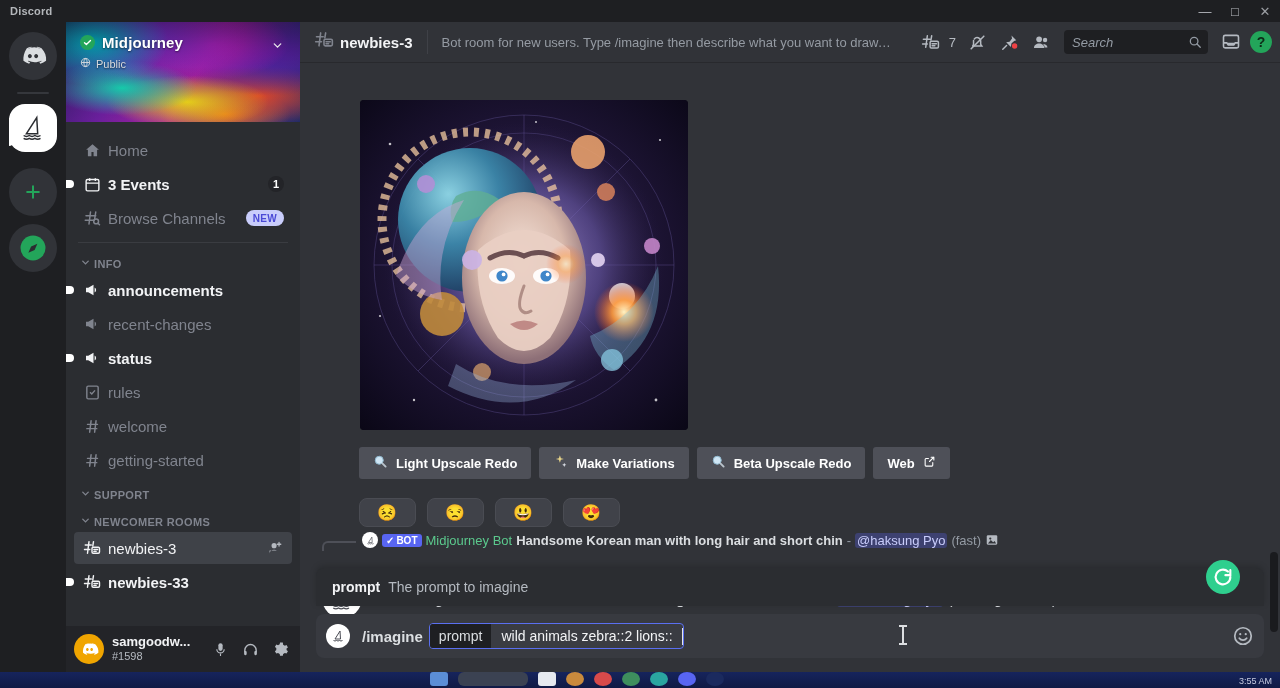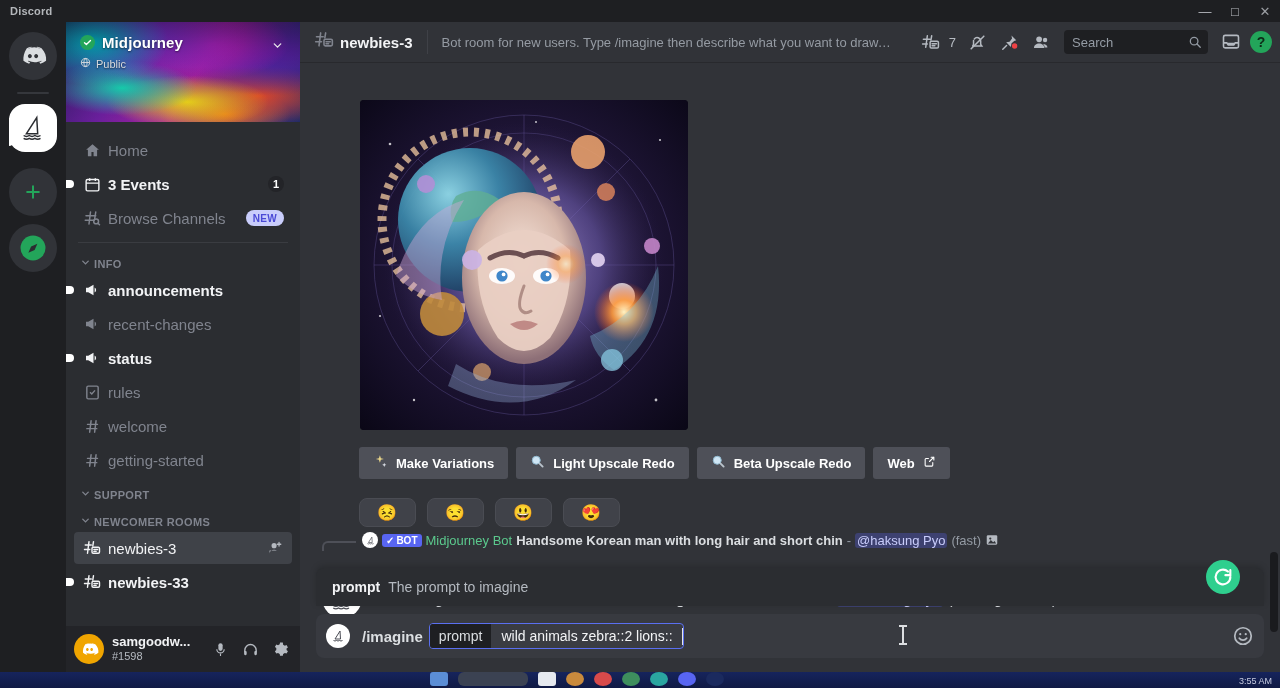--- a/index.html
+++ b/index.html
@@ -142,21 +142,21 @@
   .chanhead-name { color: #f2f3f5; font-size: 15px; font-weight: bold; margin-left: 6px; }
   .chan-vert { width: 1px; height: 24px; background: #3f4147; margin: 0 14px; }
   .topic { color: #959ba3; font-size: 13px; max-width: 450px; white-space: nowrap; overflow: hidden; text-overflow: ellipsis; }
   .head-actions { margin-left: auto; display: flex; align-items: center; gap: 2px; }
   .hact { width: 30px; height: 30px; display: flex; align-items: center; justify-content: center; border-radius: 4px; position: relative; }
   .thread-count { color: #b5bac1; font-size: 13px; margin-left: 1px; margin-right: 4px; }
   .searchbox {
     width: 144px; height: 24px; background: #1e1f22; border-radius: 4px;
     display: flex; align-items: center; padding: 0 6px 0 8px; margin: 0 6px;
   }
-  .searchbox span { color: #949ba4; font-size: 13px; }
+  .searchbox span { color: #949ba4; font-size: 13px; font-style: italic; }
   .help-btn {
     width: 22px; height: 22px; border-radius: 50%; background: #23a55a;
     display: flex; align-items: center; justify-content: center; margin-left: 2px;
   }
   .help-btn span { color: #0d2b18; font-size: 14px; font-weight: bold; }
 
   
   .msgs { flex: 1; position: relative; overflow: hidden; }
   .mj-image {
     position: absolute; left: 60px; top: 38px; width: 328px; height: 330px;
@@ -662,35 +662,35 @@
             <circle cx="296" cy="300" r="1.4"></circle>
               <circle cx="176" cy="22" r="1"></circle>
               <circle cx="20" cy="216" r="1.1"></circle>
           </g>
         </svg>
       </div>
 
       <div class="btnrow" style="top:385px;">
         <div class="mjbtn">
           <span>
+            <svg width="15" height="15" viewBox="0 0 24 24" fill="none">
+                <circle cx="10" cy="10" r="6.4" fill="#cfe6f5" stroke="#8fb8cf" stroke-width="1.6"></circle>
+                <path d="M15 15l5.2 5.2" stroke="#b9c3cc" stroke-width="3" stroke-linecap="round"></path>
+              </svg>
+          </span>
+          <span>Light Upscale Redo</span>
+        </div>
+        <div class="mjbtn">
+          <span>
             <svg width="15" height="15" viewBox="0 0 24 24" fill="#e8d48a">
                 <path d="M11 2l1.6 4.8L17.5 8l-4.9 1.3L11 14l-1.6-4.7L4.5 8l4.9-1.2z"></path>
                 <path d="M18 14l.9 2.4 2.4.9-2.4.9-.9 2.4-.9-2.4-2.4-.9 2.4-.9z" fill="#dfe3ea"></path>
               </svg>
           </span>
           <span>Make Variations</span>
-        </div>
-        <div class="mjbtn">
-          <span>
-            <svg width="15" height="15" viewBox="0 0 24 24" fill="none">
-                <circle cx="10" cy="10" r="6.4" fill="#cfe6f5" stroke="#8fb8cf" stroke-width="1.6"></circle>
-                <path d="M15 15l5.2 5.2" stroke="#b9c3cc" stroke-width="3" stroke-linecap="round"></path>
-              </svg>
-          </span>
-          <span>Light Upscale Redo</span>
         </div>
         <div class="mjbtn">
           <span>
             <svg width="15" height="15" viewBox="0 0 24 24" fill="none">
                 <circle cx="10" cy="10" r="6.4" fill="#cfe6f5" stroke="#8fb8cf" stroke-width="1.6"></circle>
                 <path d="M15 15l5.2 5.2" stroke="#b9c3cc" stroke-width="3" stroke-linecap="round"></path>
               </svg>
           </span>
           <span>Beta Upscale Redo</span>
         </div>

